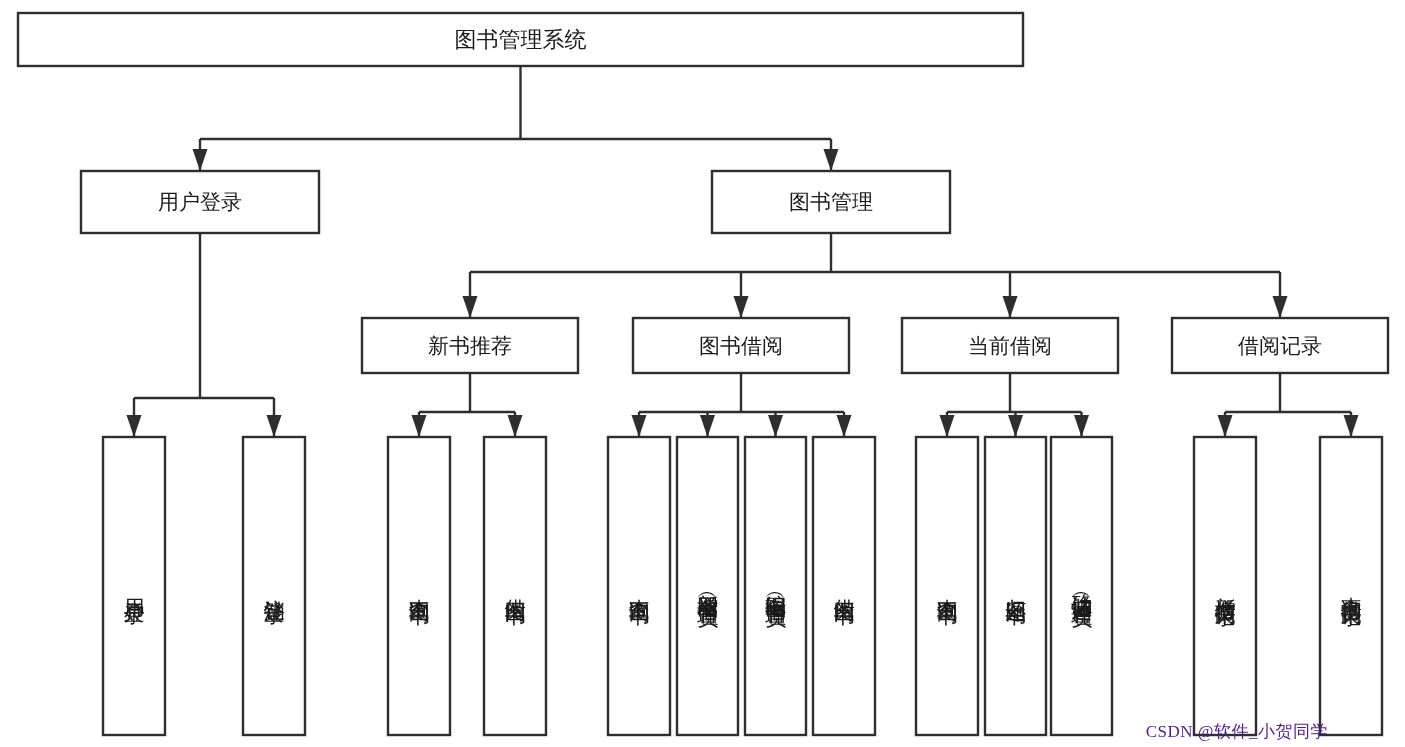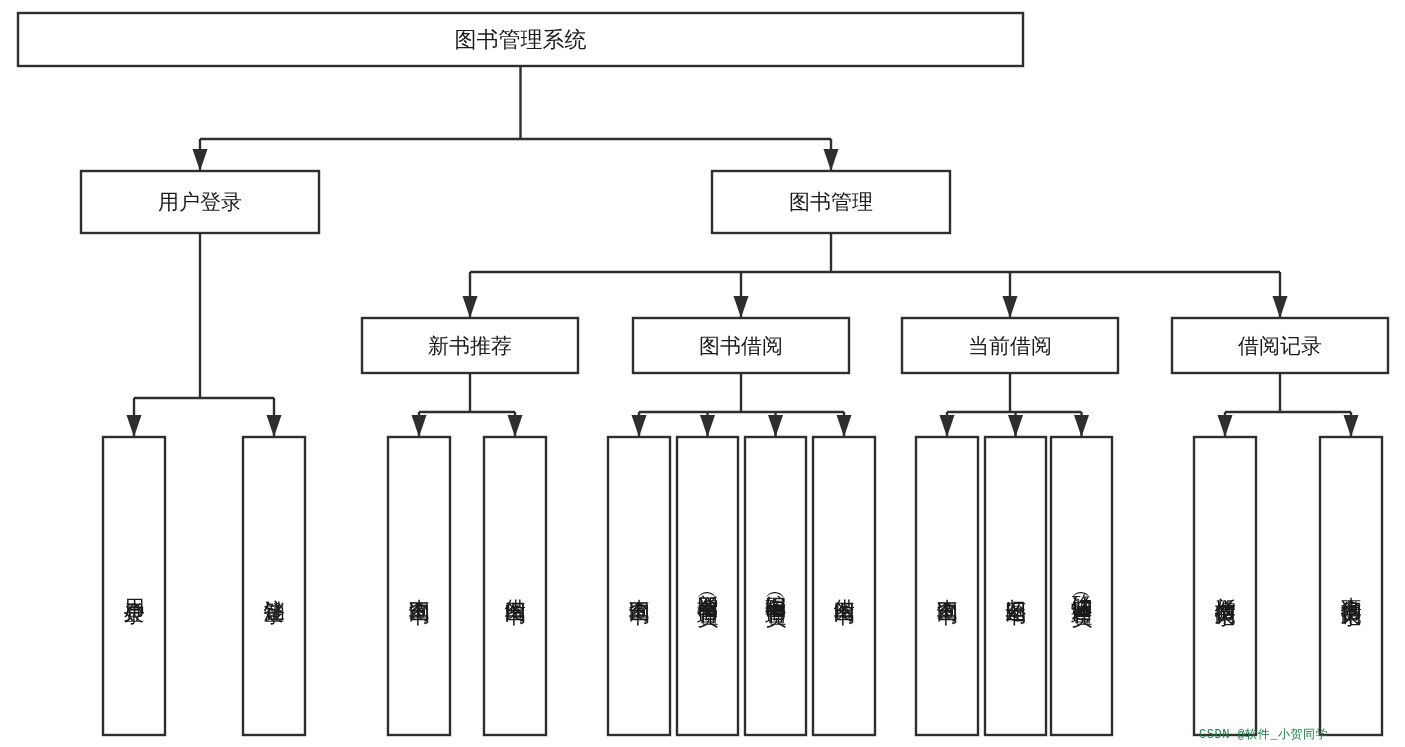--- a/index.html
+++ b/index.html
@@ -70,23 +70,23 @@
     line-height: 1.08;
     letter-spacing: 2px;
     color: #1a1a1a;
     white-space: nowrap;
     text-align: center;
   }
   .watermark {
     position: absolute;
     right: 8px;
     bottom: 4px;
-    font-family: Liberation Mono, monospace;
-    font-size: 12px;
-    color: #15803d;
+    font-family: Liberation Serif, serif;
+    font-size: 17px;
+    color: #4c1d95;
     letter-spacing: 0.5px;
     user-select: none;
   }
 </style>
 </head>
 <body>
 
 <div id="diagram-root">
 
   <svg class="diagram-canvas" viewBox="0 0 1405 747">

